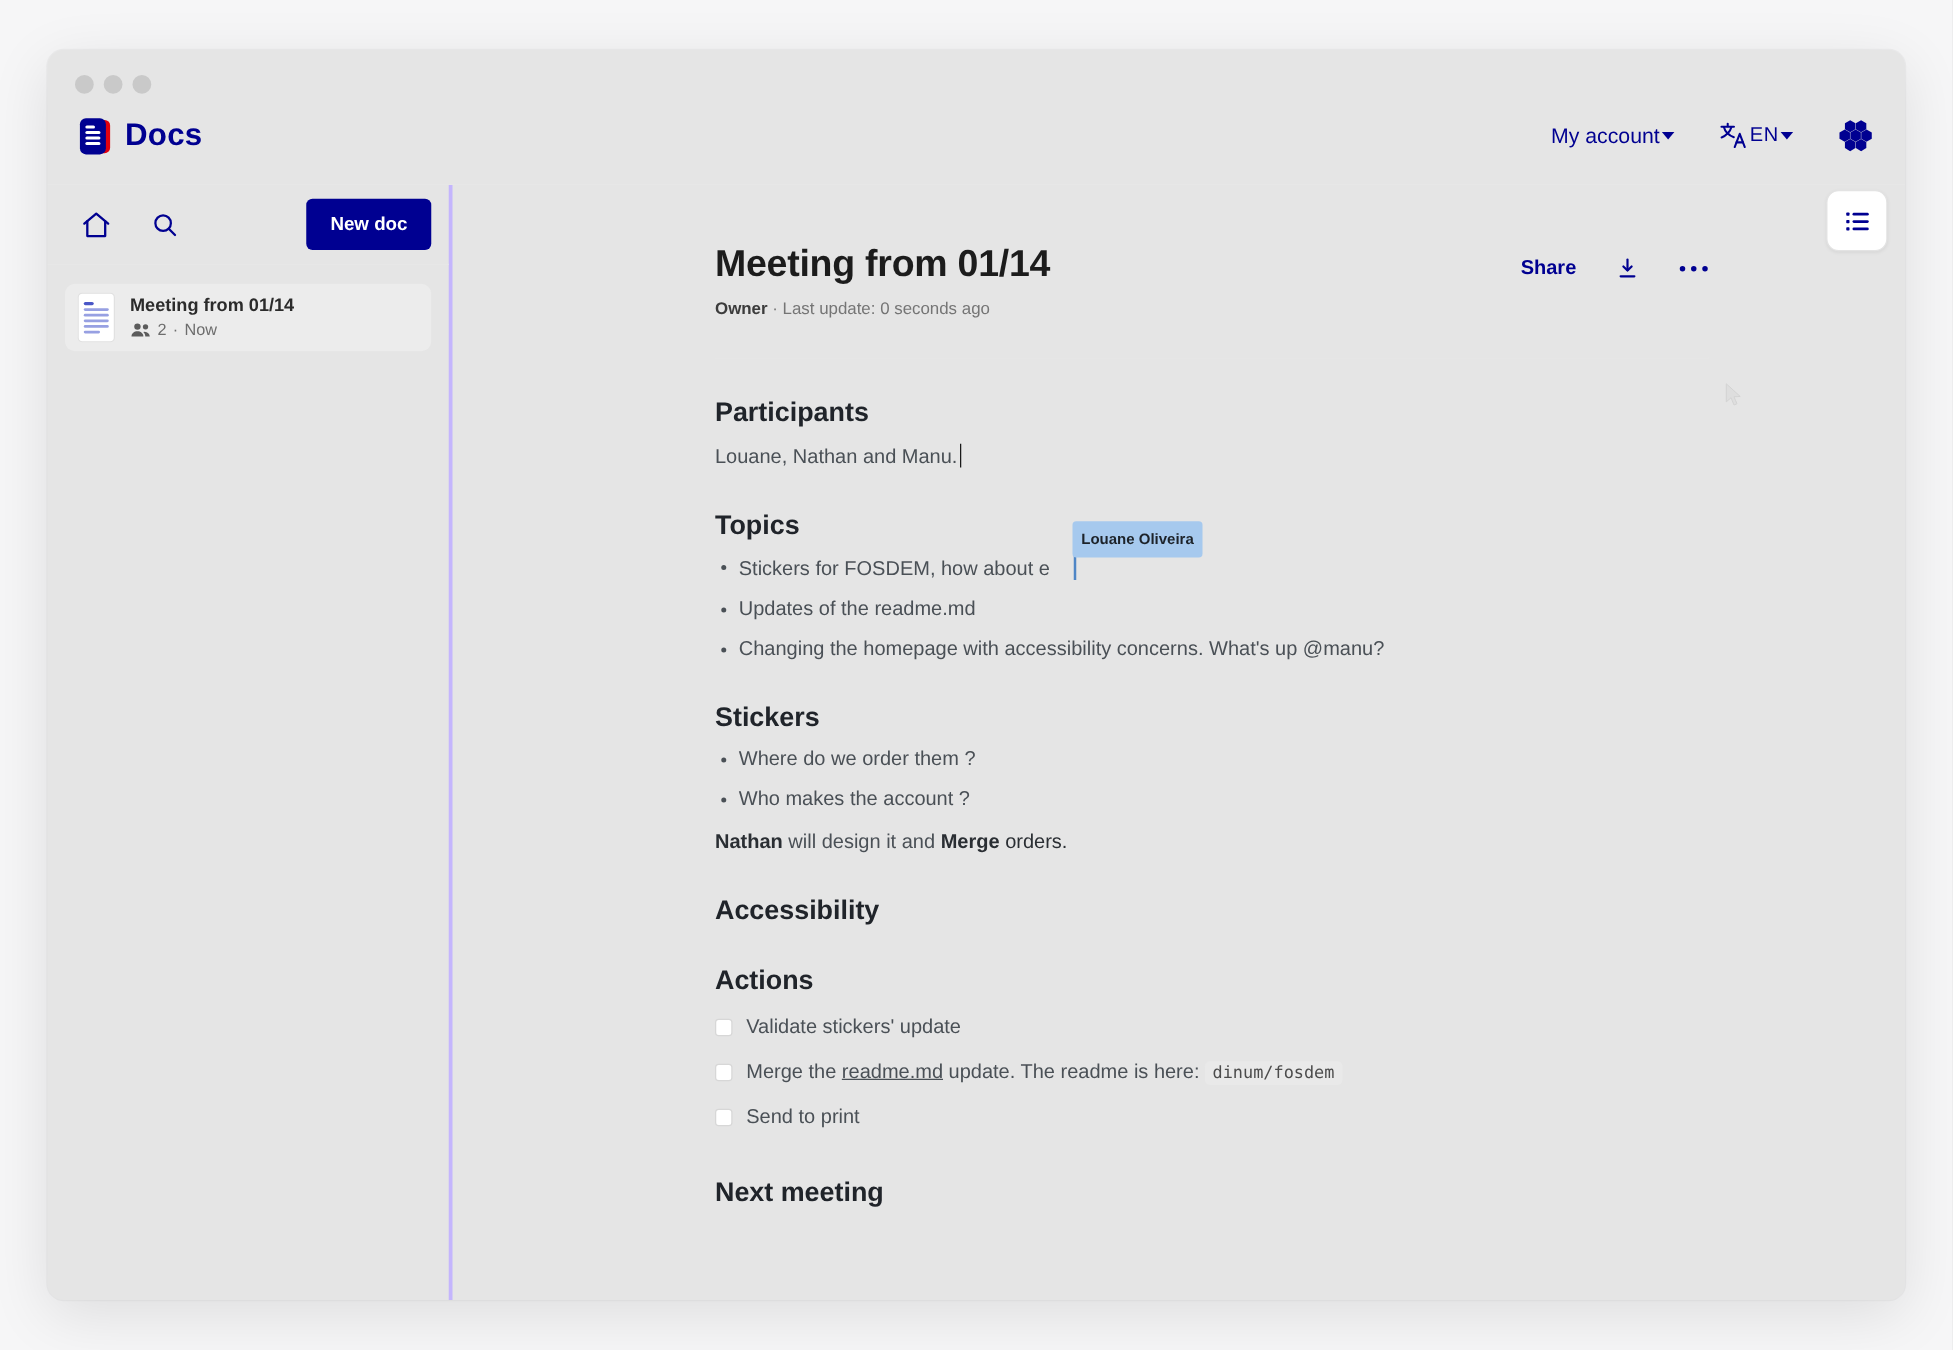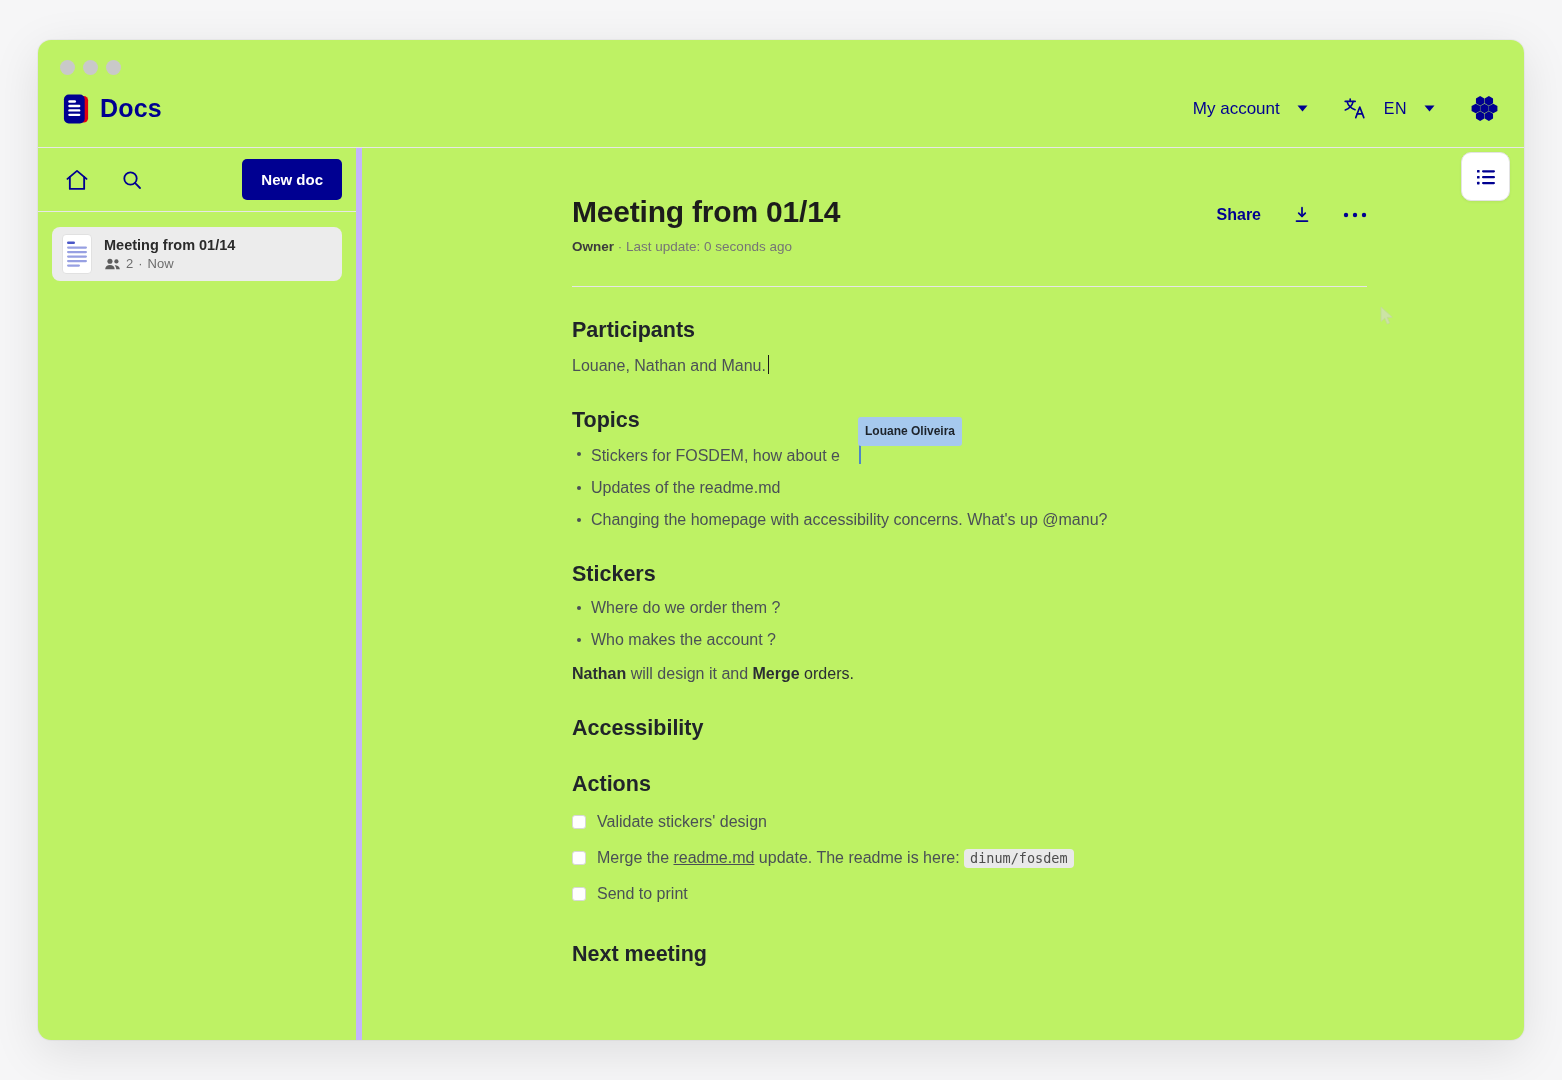--- a/index.html
+++ b/index.html
@@ -4,41 +4,41 @@
 <style>
   * { box-sizing: border-box; }
   html, body { margin: 0; padding: 0; }
   body {
     width: 1562px; height: 1080px; position: relative; overflow: hidden;
     background: #f6f6f7;
     font-family: "Liberation Sans", sans-serif;
   }
   .window {
     position: absolute; left: 38px; top: 40px; width: 1486px; height: 1000px;
-    background: #bef264; border-radius: 13px;
+    background: #e5e5e5; border-radius: 13px;
     box-shadow: 0 12px 48px rgba(0,0,0,.10), 0 0 0 1px rgba(0,0,0,.035);
     overflow: hidden; display: flex; flex-direction: column;
   }
   
   .dots { position: absolute; left: 22px; top: 20px; display: flex; gap: 8px; z-index: 5; }
   .dot { width: 15px; height: 15px; border-radius: 50%; background: #c9c9c9; }
 
   .app-header {
     height: 108px; flex: none; display: flex; align-items: center;
     padding: 30px 24px 0 24px; border-bottom: 1px solid #e7e7e7;
   }
   .logo { display: flex; align-items: center; gap: 9px; cursor: pointer; }
   .logo-text { font-size: 25px; font-weight: 800; color: #000091; letter-spacing: .2px; }
   .header-right { margin-left: auto; display: flex; align-items: center; gap: 34px; }
-  .hbtn { display: flex; align-items: center; gap: 17px; color: #000091; font-size: 17px; cursor: pointer; }
+  .hbtn { display: flex; align-items: center; gap: 1px; color: #000091; font-size: 17px; cursor: pointer; }
   .lang-label { font-size: 16px; letter-spacing: .5px; }
 
   
   .main { flex: 1; display: flex; min-height: 0; }
-  .sidebar { width: 324px; flex: none; border-right: 6px solid #c4b5fd; display: flex; flex-direction: column; }
+  .sidebar { width: 324px; flex: none; border-right: 3px solid #c4b5fd; display: flex; flex-direction: column; }
   .side-toolbar {
     height: 64px; flex: none; display: flex; align-items: center;
     padding: 0 14px 0 26px; gap: 30px; border-bottom: 1px solid #e7e7e7;
   }
   .icon-btn { display: flex; align-items: center; justify-content: center; cursor: pointer; }
   .new-doc-btn {
     margin-left: auto; background: #000091; color: #fff; border: none; border-radius: 5px;
     font-family: "Liberation Sans", sans-serif; font-size: 15px; font-weight: 700;
     padding: 12px 19px; cursor: pointer;
   }
@@ -287,21 +287,21 @@
           <li>Where do we order them ?</li>
           <li>Who makes the account ?</li>
         </ul>
         <p class="note"><b>Nathan</b><span> will design it and </span><b>Merge</b><b style="font-weight:400;"> orders.</b></p>
 
         <h2 class="sec">Accessibility</h2>
 
         <h2 class="sec">Actions</h2>
         <div class="todo">
           <span class="checkbox"></span>
-          <span>Validate stickers' design</span>
+          <span>Validate stickers' update</span>
         </div>
         <div class="todo">
           <span class="checkbox"></span>
           <span><span>Merge the </span><span class="link">readme.md</span><span> update. The readme is here: </span><span class="code-chip">dinum/fosdem</span></span>
         </div>
         <div class="todo">
           <span class="checkbox"></span>
           <span>Send to print</span>
         </div>
 

